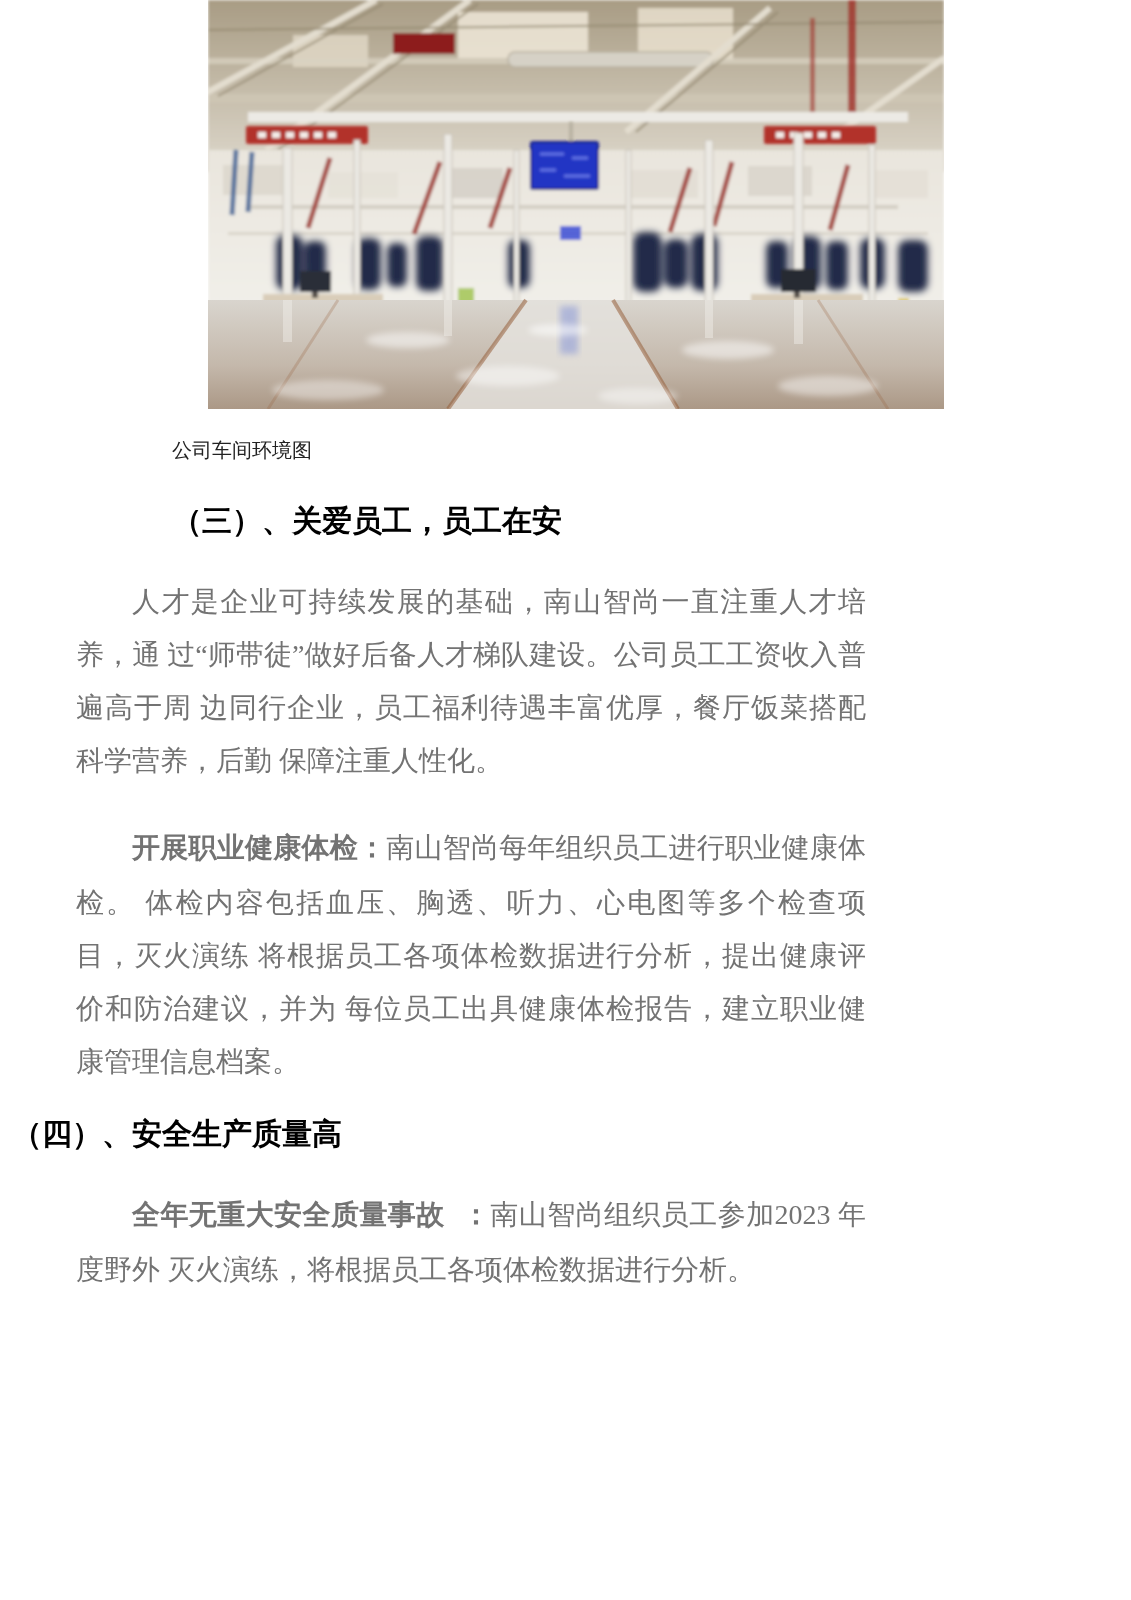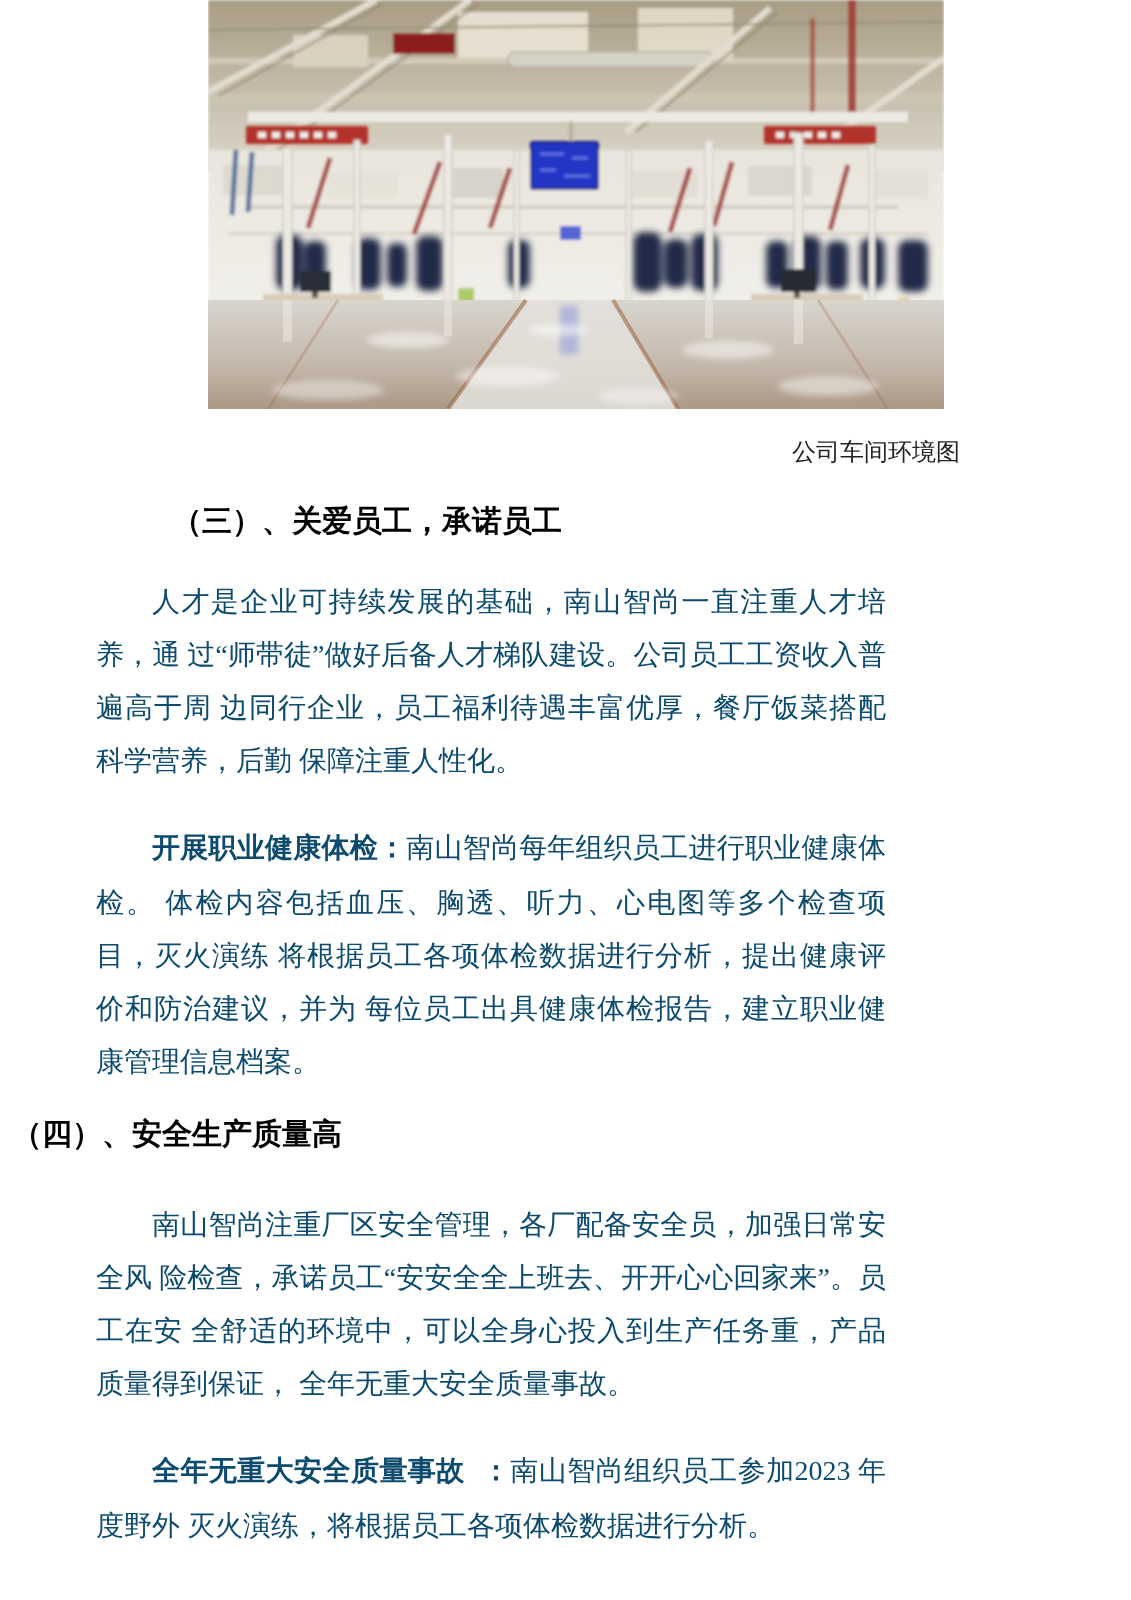--- a/index.html
+++ b/index.html
@@ -19,41 +19,42 @@
   .photo-figure {
     margin: 37px 0 0 208px;
     width: 736px;
     height: 409px;
     overflow: hidden;
   }
   .photo-figure svg { display: block; }
   .photo-caption {
     width: 788px;
     margin: 24px 0 0 172px;
-    text-align: right;
-    font-size: 24px;
+    text-align: left;
+    font-size: 20px;
     line-height: 38px;
     color: #222;
+    font-family: Liberation Mono, monospace;
   }
   .section-heading {
     margin: 30px 0 0 172px;
     width: 790px;
     font-size: 30px;
     line-height: 40px;
     font-weight: bold;
     color: #000;
   }
   .body-para {
-    margin: 34px 0 0 96px;
+    margin: 34px 0 0 76px;
     width: 790px;
     font-size: 28px;
     line-height: 53px;
     text-align: justify;
     text-indent: 56px;
-    color: #0c4a6e;
+    color: #737373;
   }
   .body-para .lead-bold { font-weight: bold; font-family: Liberation Mono, monospace; }
   .h4-gap { margin-top: 26px; margin-left: 12px; }
   .p3-gap  { margin-top: 44px; }
 </style>
 </head>
 <body>
 
 <div class="page">
 
@@ -240,29 +241,28 @@
           <rect x="236" y="300" width="8" height="36"></rect>
           <rect x="497" y="300" width="8" height="38"></rect>
           <rect x="586" y="300" width="9" height="44"></rect>
         </g>
       </g>
     </svg>
   </figure>
 
   <div class="photo-caption">公司车间环境图</div>
 
-  <h2 class="section-heading">（三）、关爱员工，承诺员工</h2>
+  <h2 class="section-heading">（三）、关爱员工，员工在安</h2>
 
   <p class="body-para">人才是企业可持续发展的基础，南山智尚一直注重人才培养，通 过“师带徒”做好后备人才梯队建设。公司员工工资收入普遍高于周 边同行企业，员工福利待遇丰富优厚，餐厅饭菜搭配科学营养，后勤 保障注重人性化。</p>
 
   <p class="body-para">
     <span class="lead-bold">开展职业健康体检：</span><span>南山智尚每年组织员工进行职业健康体检。 体检内容包括血压、胸透、听力、心电图等多个检查项目，灭火演练 将根据员工各项体检数据进行分析，提出健康评价和防治建议，并为 每位员工出具健康体检报告，建立职业健康管理信息档案。</span>
   </p>
 
   <h2 class="section-heading h4-gap">（四）、安全生产质量高</h2>
 
-  <p class="body-para p3-gap">南山智尚注重厂区安全管理，各厂配备安全员，加强日常安全风 险检查，承诺员工“安安全全上班去、开开心心回家来”。员工在安 全舒适的环境中，可以全身心投入到生产任务重，产品质量得到保证， 全年无重大安全质量事故。</p>
 
   <p class="body-para">
     <span class="lead-bold">全年无重大安全质量事故 ：</span><span>南山智尚组织员工参加2023 年度野外 灭火演练，将根据员工各项体检数据进行分析。</span>
   </p>
 
 </div>
 
 </body></html>

